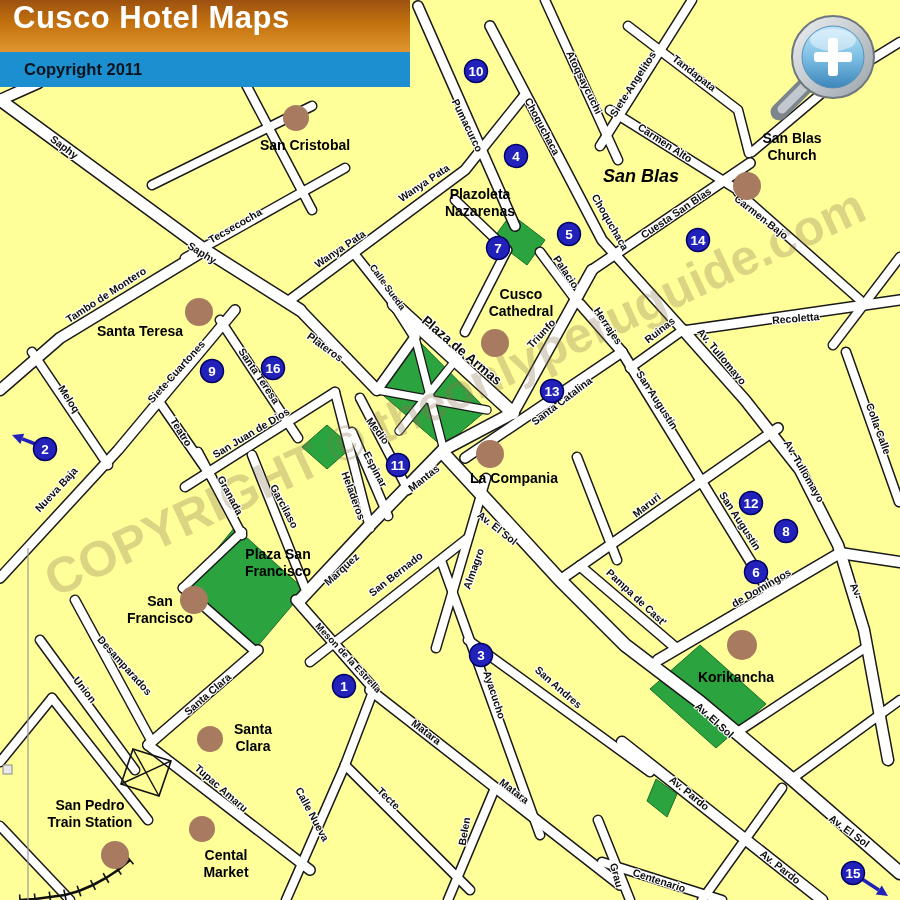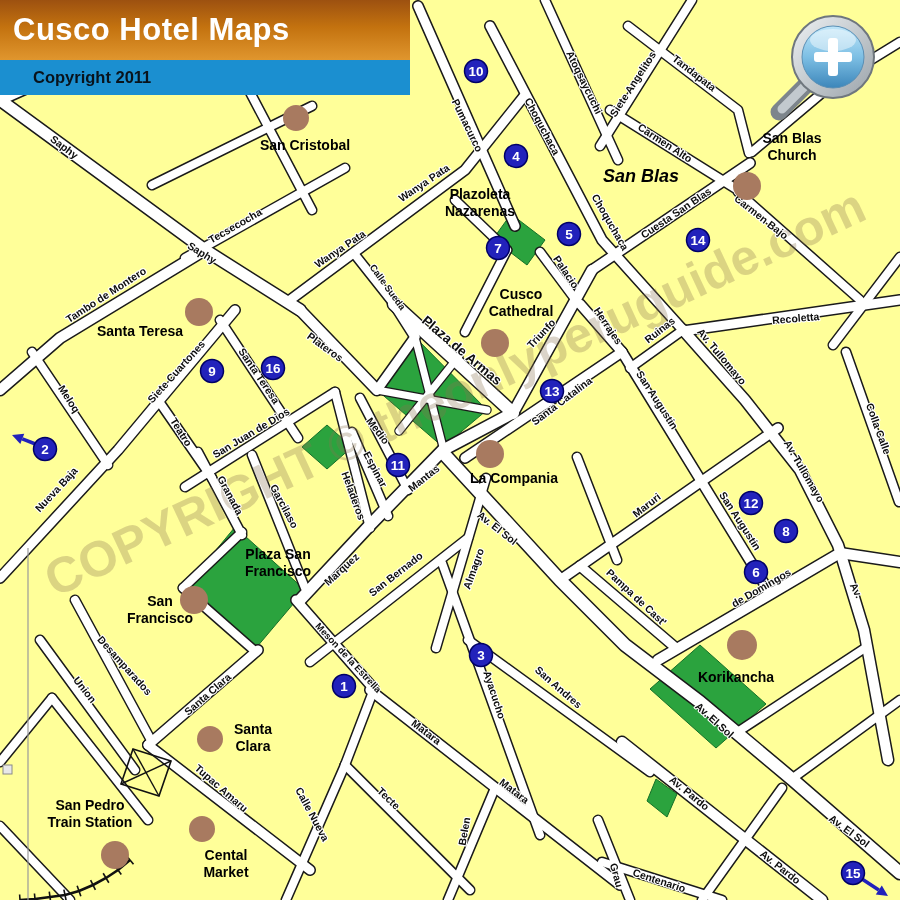--- a/index.html
+++ b/index.html
@@ -1,23 +1,23 @@
 <!DOCTYPE html>
 <html><head>
 <meta charset="utf-8">
 <style>
   html,body{margin:0;padding:0;background:#ffffff;font-family:"Liberation Sans",sans-serif;}
   #stage{position:relative;width:900px;height:900px;overflow:hidden;background:#FFFF99;}
   #map-svg{position:absolute;left:0;top:0;}
   #header{position:absolute;left:0;top:0;width:410px;height:95px;z-index:20;}
-  #header .title-bar{height:60px;background:linear-gradient(180deg,#9d5110 0%,#c3720f 45%,#e0962e 100%);
-    display:flex;align-items:center;padding-left:13px;box-sizing:border-box;}
+  #header .title-bar{height:52px;background:linear-gradient(180deg,#9d5110 0%,#c3720f 45%,#e0962e 100%);
+    display:flex;padding-left:13px;box-sizing:border-box;}
   #header .title-bar span{color:#ffffff;font-size:31px;font-weight:bold;letter-spacing:0.5px;}
   #header .copy-bar{height:35px;background:#1b8fd0;display:flex;align-items:center;box-sizing:border-box;
-    padding-left:33px;gap:58px;}
+    padding-left:24px;gap:58px;}
   #header .copy-bar span{color:#09131c;font-size:16.5px;font-weight:bold;}
   #zoom-icon-box{position:absolute;left:765px;top:0px;width:135px;height:135px;z-index:21;cursor:pointer;}
   text{user-select:none;}
 </style>
 </head>
 <body>
 
 <div id="stage">
   <svg id="map-svg" width="900" height="900" viewBox="0 0 900 900">
       <rect x="0" y="0" width="900" height="900" fill="#FFFF99"></rect>

